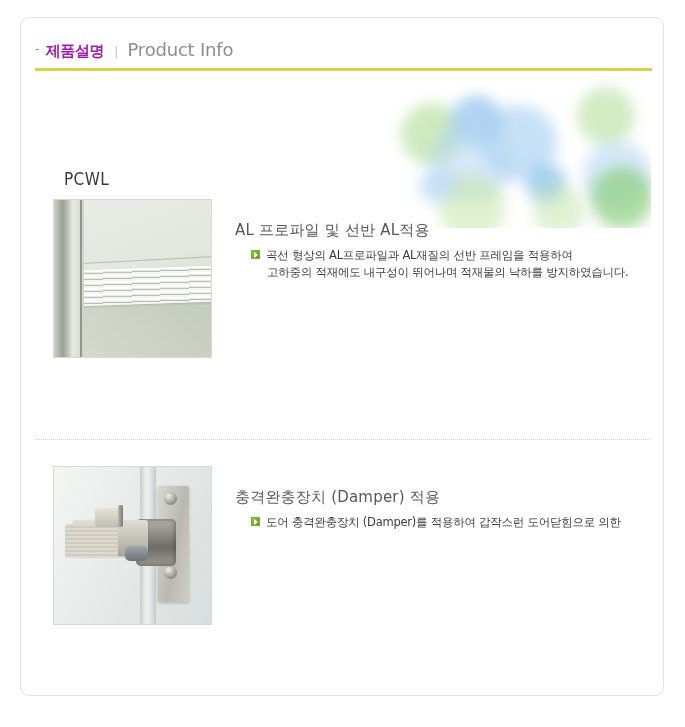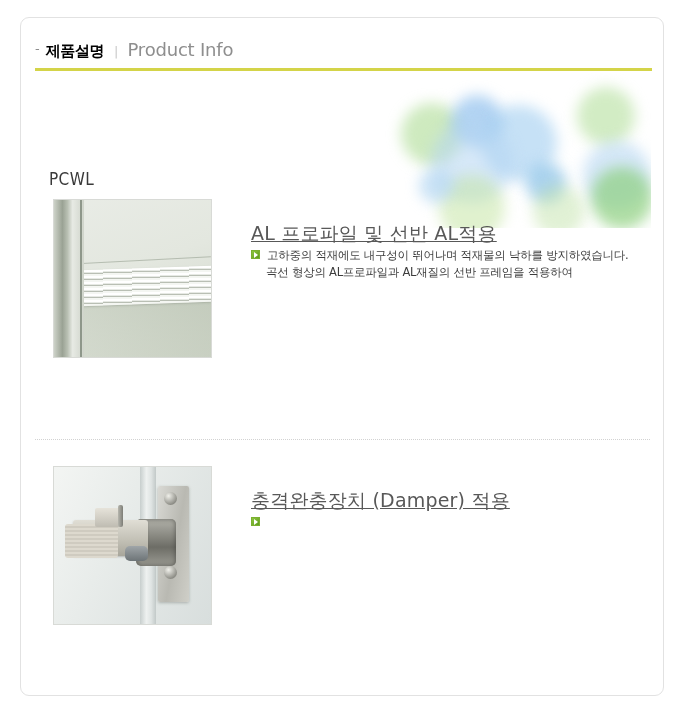--- a/index.html
+++ b/index.html
@@ -42,21 +42,21 @@
     color: #8d8d8d;
     font-size: 13px;
     margin-right: 6px;
     line-height: 1;
     position: relative;
     top: -3px;
   }
   .hdr-ko {
     font-size: 15px;
     font-weight: bold;
-    color: #000000;
+    color: #a21caf;
     letter-spacing: -0.4px;
   }
   .hdr-sep {
     color: #c9c9c9;
     font-size: 13px;
     margin: 0 9px 0 10px;
     font-weight: normal;
   }
   .hdr-en {
     font-size: 18px;
@@ -95,21 +95,21 @@
     left: 28px;
     top: 91px;
     font-size: 33px;
     font-weight: normal;
     color: #3a3a3a;
     letter-spacing: 0.6px;
     font-family: "DejaVu Sans Condensed", "Liberation Sans Narrow", "DejaVu Sans", sans-serif;
   }
   .model-title {
     position: absolute;
-    left: 28px;
+    left: 43px;
     top: 151px;
     font-size: 17px;
     color: #3a3a3a;
     letter-spacing: 0.4px;
     font-family: "DejaVu Sans Condensed", "Liberation Sans Narrow", "DejaVu Sans", sans-serif;
   }
 
   
   .feature {
     position: absolute;
@@ -246,27 +246,26 @@
     position: absolute;
     left: 41%; top: 24%;
     width: 5px; height: 22px;
     background: linear-gradient(90deg, #b6b6ae, #7d7d76);
     border-radius: 2px;
   }
 
   
   .feat-title {
     position: absolute;
-    left: 230px;
+    left: 214px;
     top: 22px;
-    font-size: 19px;
+    font-size: 15px;
     color: #585858;
     letter-spacing: 0.2px;
     white-space: nowrap;
-    text-decoration: underline;
   }
   .feat-body {
     position: absolute;
     left: 230px;
     top: 48px;
     width: 400px;
   }
   .bullet-row {
     position: relative;
     padding-left: 15px;
@@ -346,22 +345,22 @@
       <div class="ph1-wedge"></div>
       <div class="ph1-hairline"></div>
       <div class="ph1-stack"></div>
       <div class="ph1-door"></div>
       <div class="ph1-edge"></div>
     </div>
     <div class="feat-title">AL 프로파일 및 선반 AL적용</div>
     <div class="feat-body">
       <div class="bullet-row">
         <span class="bullet-icon"></span>
+        <div class="feat-line">곡선 형상의 AL프로파일과 AL재질의 선반 프레임을 적용하여</div>
         <div class="feat-line l2">고하중의 적재에도 내구성이 뛰어나며 적재물의 낙하를 방지하였습니다.</div>
-        <div class="feat-line">곡선 형상의 AL프로파일과 AL재질의 선반 프레임을 적용하여</div>
       </div>
     </div>
   </div>
 
   <div class="divider"></div>
 
   <div class="feature feature-2">
     <div class="photo">
       <div class="ph2-bg"></div>
       <div class="ph2-panelline"></div>
@@ -372,17 +371,18 @@
       <div class="ph2-arm"></div>
       <div class="ph2-body"></div>
       <div class="ph2-lug"></div>
       <div class="ph2-pin"></div>
       <div class="ph2-piston"></div>
     </div>
     <div class="feat-title">충격완충장치 (Damper) 적용</div>
     <div class="feat-body">
       <div class="bullet-row">
         <span class="bullet-icon"></span>
+        <div class="feat-line">도어 충격완충장치 (Damper)를 적용하여 갑작스런 도어닫힘으로 의한</div>
       </div>
     </div>
   </div>
 
 </div>
 
 </body></html>

